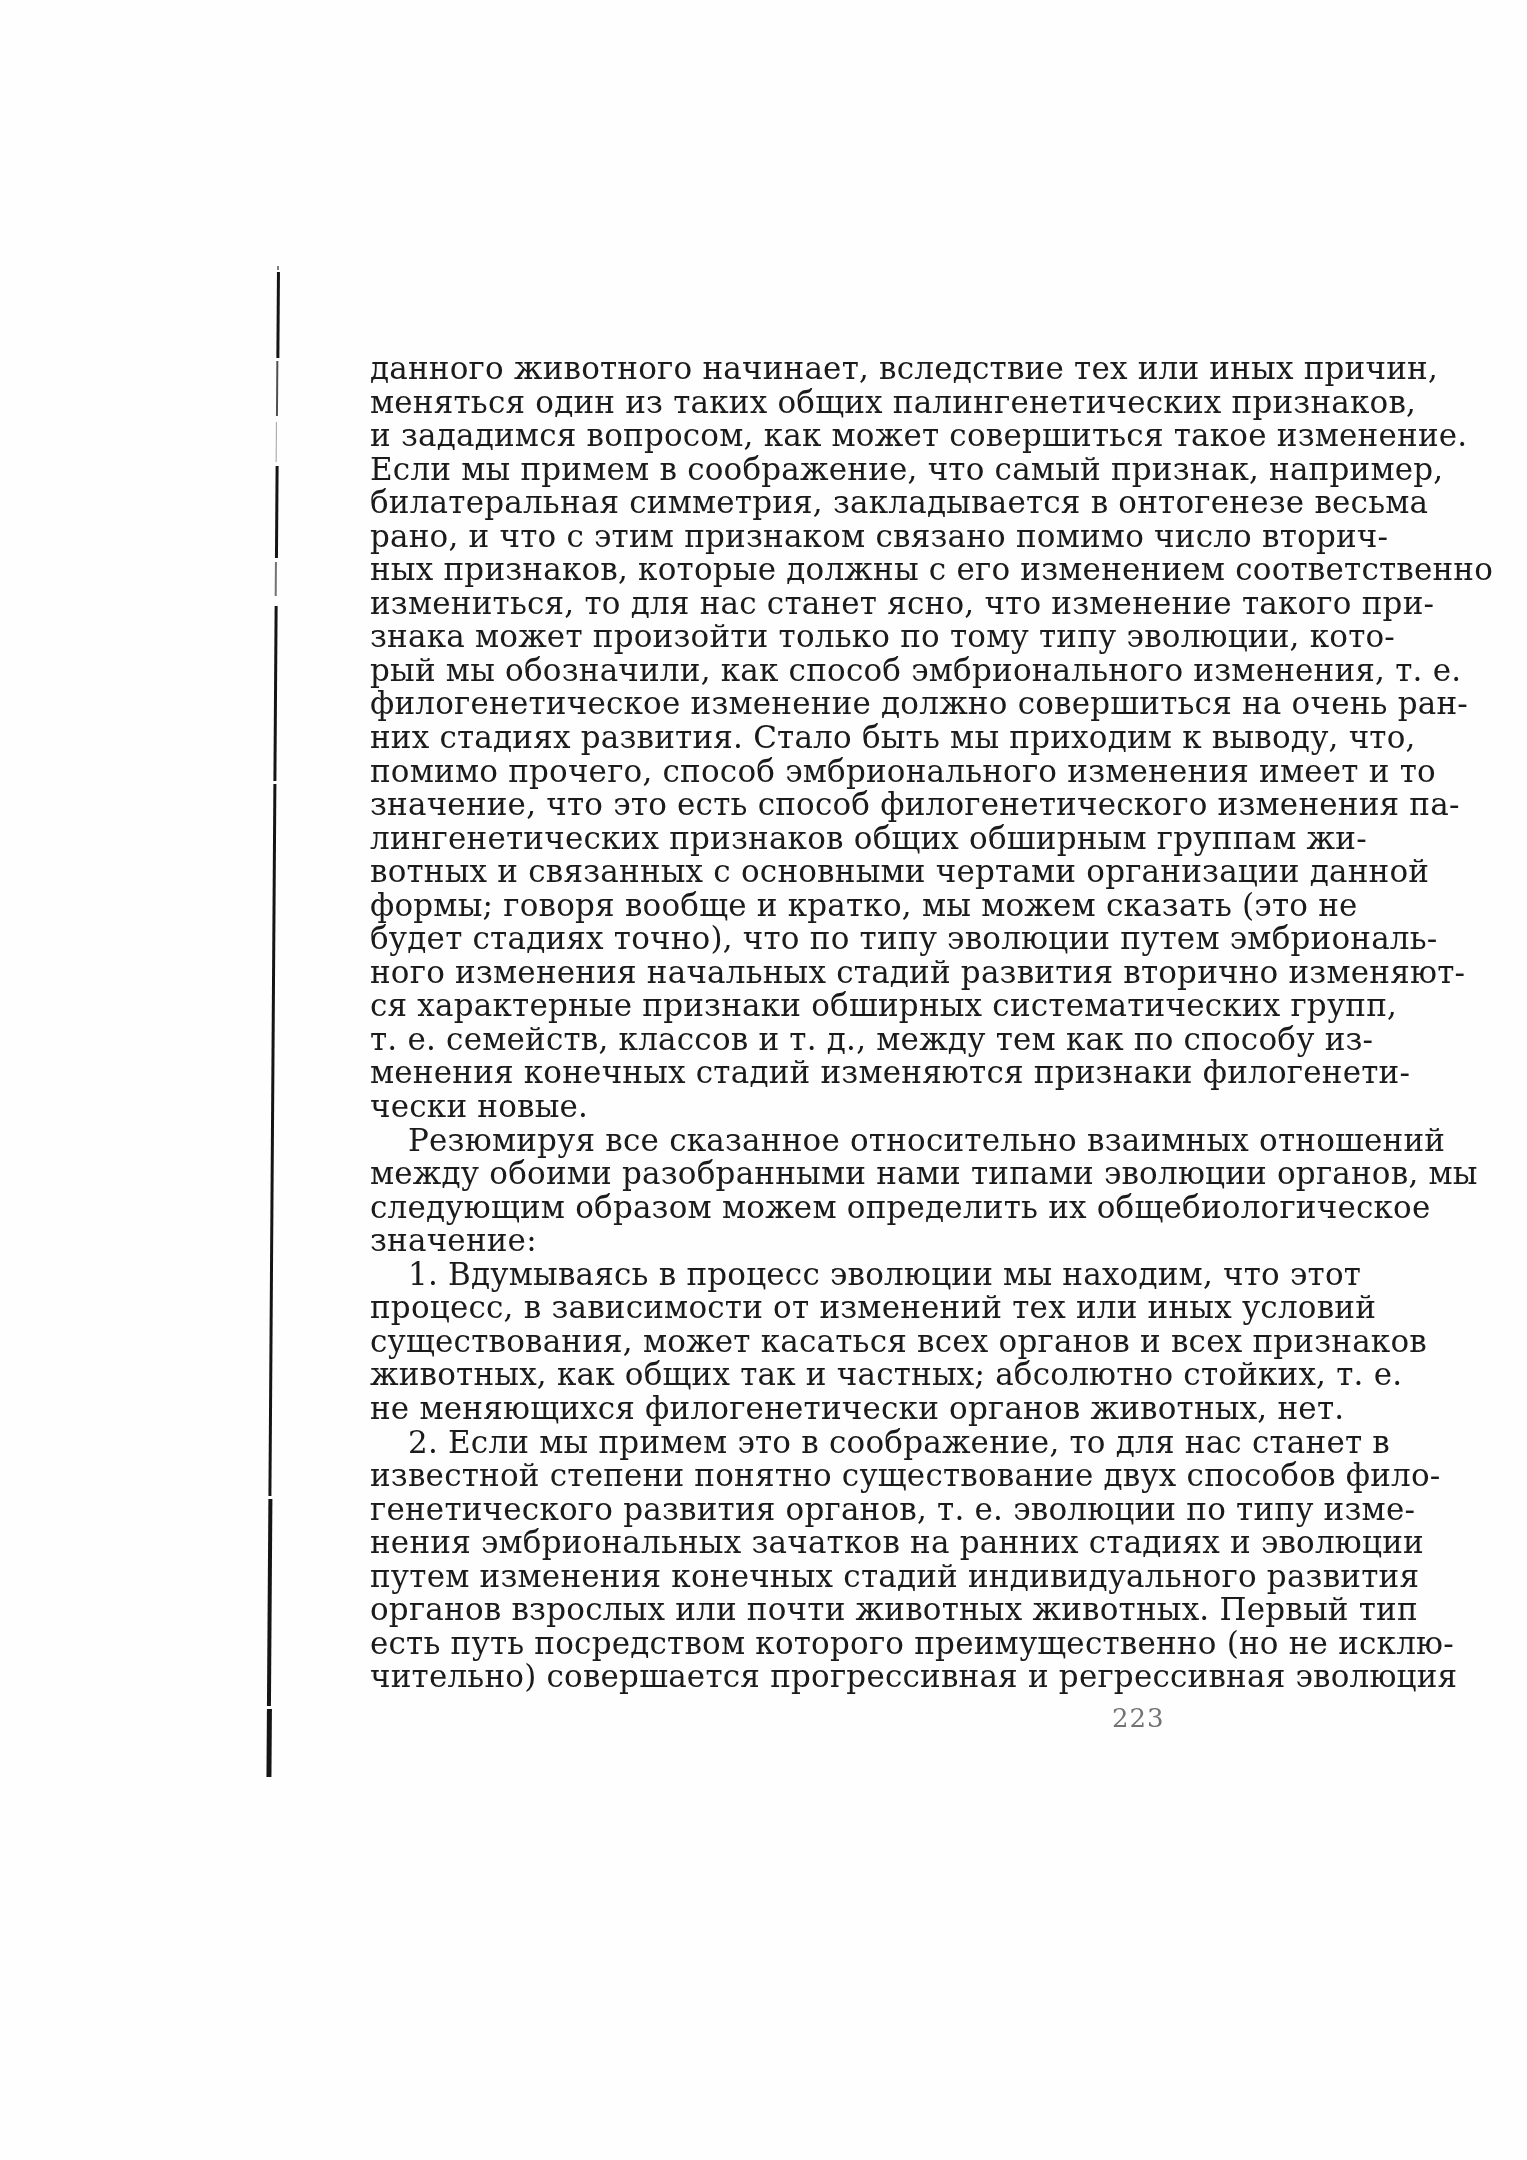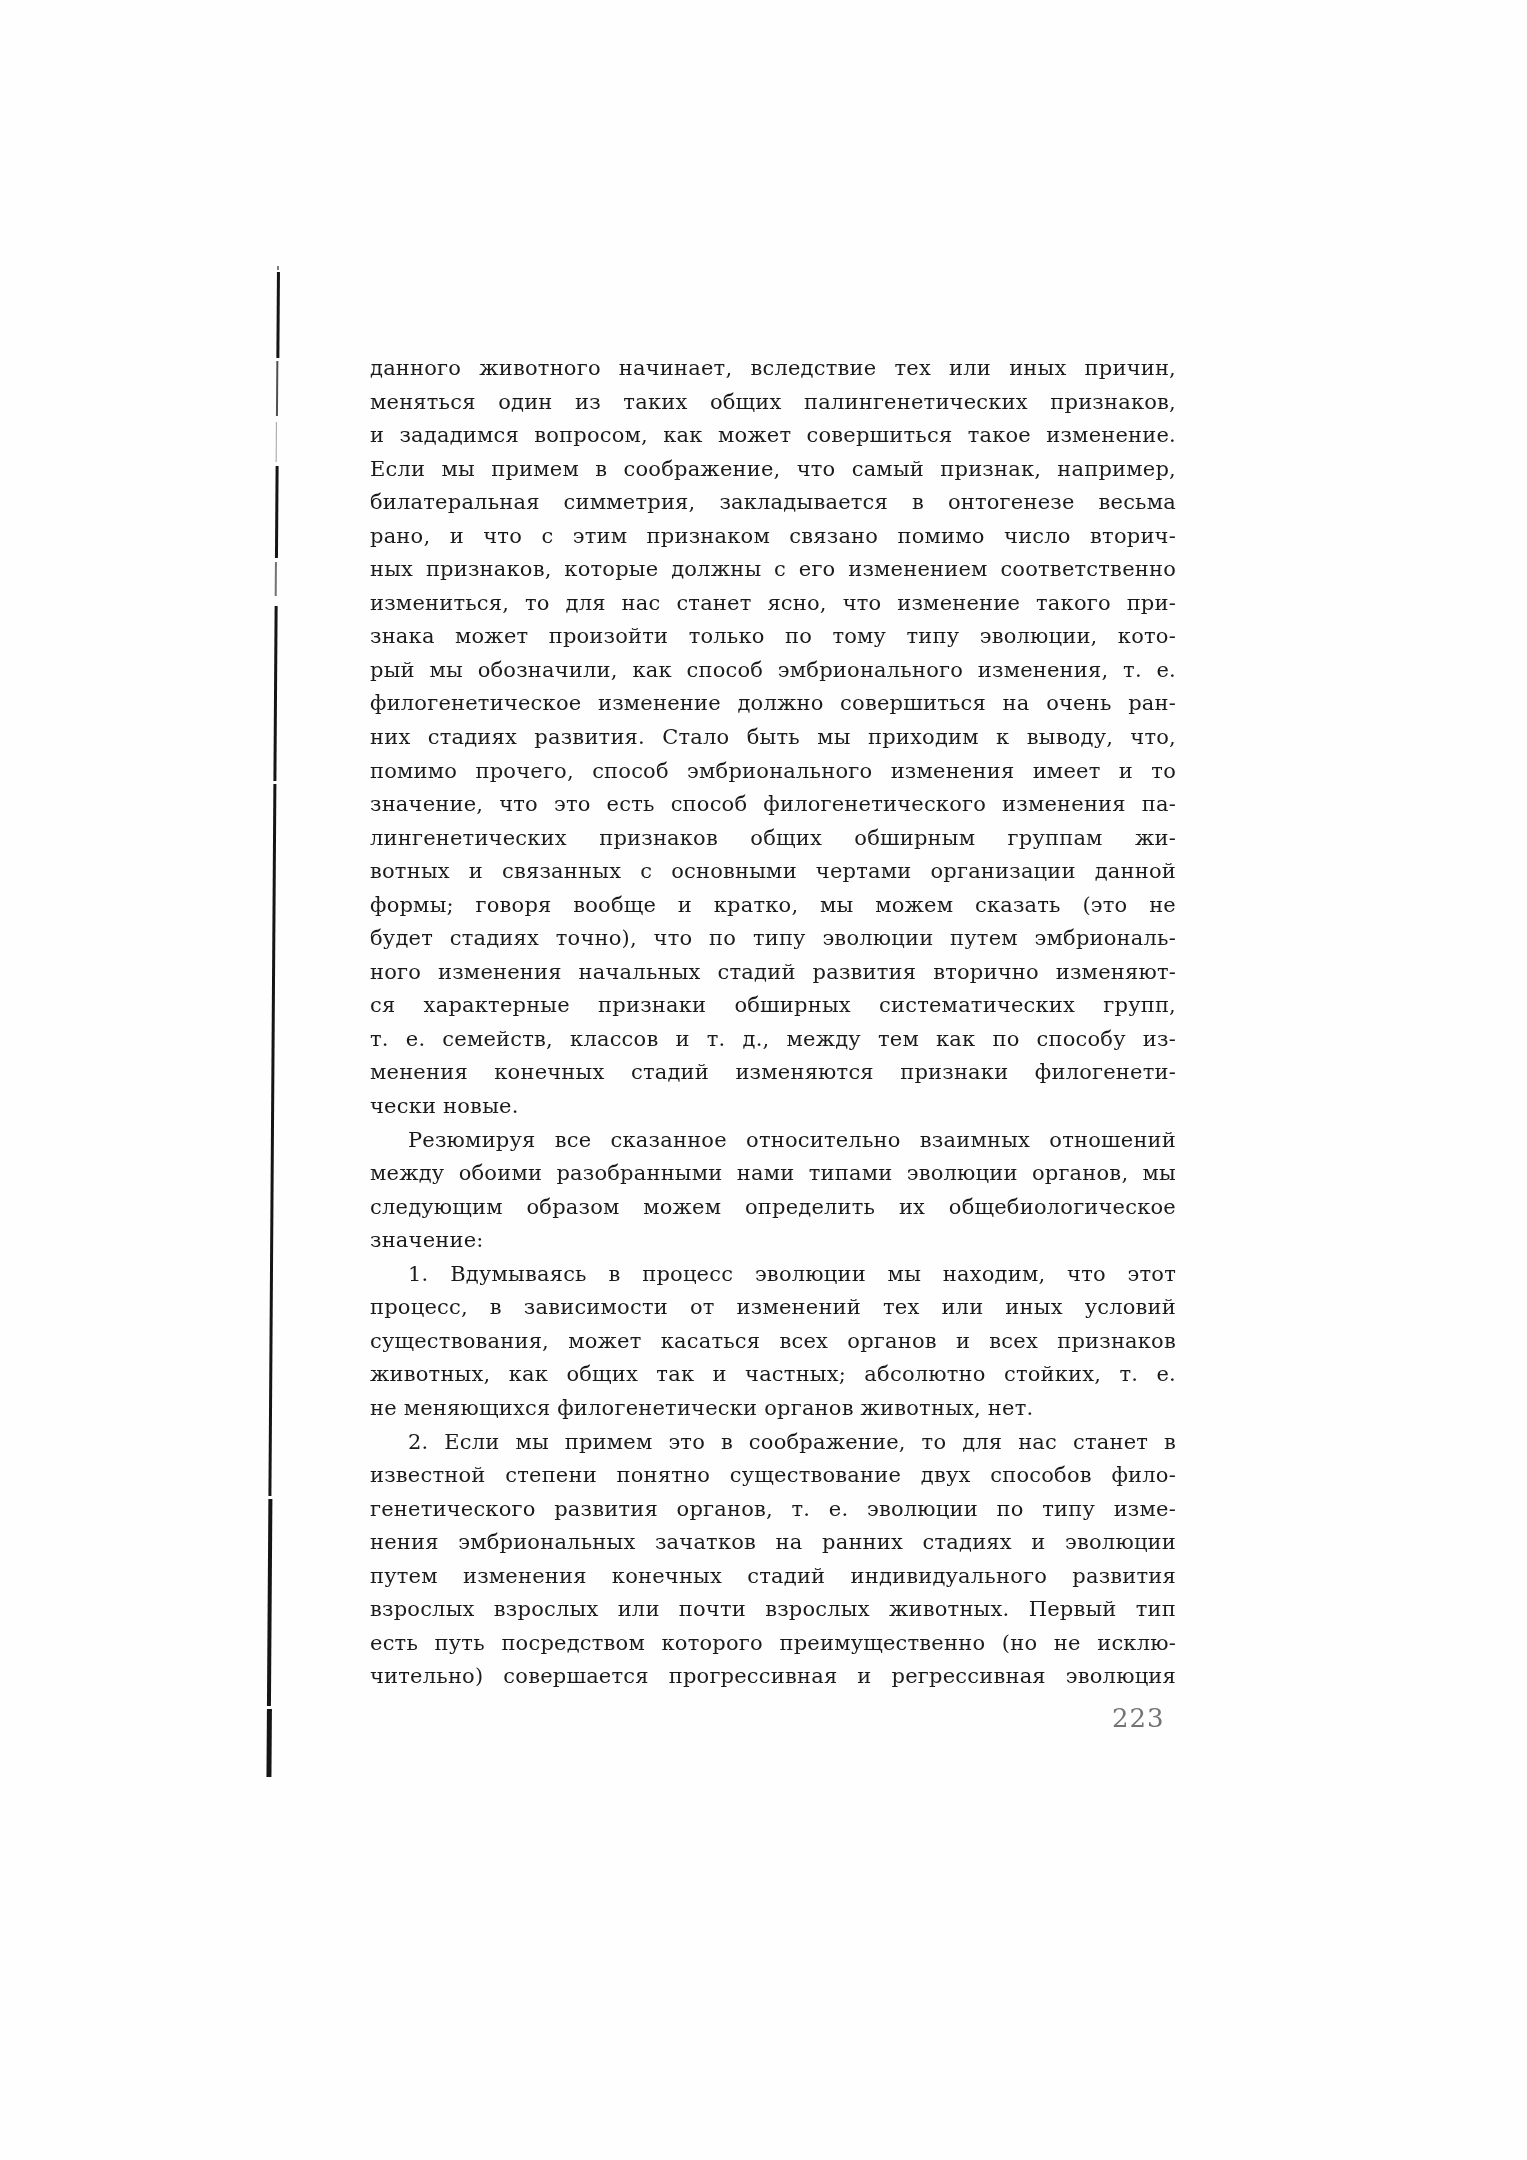--- a/index.html
+++ b/index.html
@@ -36,21 +36,21 @@
   .fold .s7  { top: 340px; height: 175px;  width: 2.5px; }
   .fold .s8  { top: 518px; height: 712px;  width: 3px; }
   .fold .s9  { top: 1233px;height: 207px;  width: 3.5px; }
   .fold .s10 { top: 1443px;height: 68px;   width: 5px; }
   
   .text-block {
     position: absolute;
     left: 370px;
     top: 352px;
     width: 806px;
-    font-size: 21px;
+    font-size: 31px;
   }
   .line {
     height: 33.55px;
     line-height: 33.55px;
     white-space: nowrap;
     text-align: justify;
     text-align-last: justify;
     letter-spacing: 0.2px;
   }
   .line.no-just { text-align-last: left; }
@@ -114,20 +114,20 @@
       <div class="line indent"><span>1. Вдумываясь в процесс эволюции мы находим, что этот</span></div>
       <div class="line"><span>процесс, в зависимости от изменений тех или иных условий</span></div>
       <div class="line"><span>существования, может касаться всех органов и всех признаков</span></div>
       <div class="line"><span>животных, как общих так и частных; абсолютно стойких, т. е.</span></div>
       <div class="line no-just"><span>не меняющихся филогенетически органов животных, нет.</span></div>
       <div class="line indent"><span>2. Если мы примем это в соображение, то для нас станет в</span></div>
       <div class="line"><span>известной степени понятно существование двух способов фило-</span></div>
       <div class="line"><span>генетического развития органов, т. е. эволюции по типу изме-</span></div>
       <div class="line"><span>нения эмбриональных зачатков на ранних стадиях и эволюции</span></div>
       <div class="line"><span>путем изменения конечных стадий индивидуального развития</span></div>
-      <div class="line"><span>взрослых взрослых или почти взрослых животных. Первый тип</span></div>
+      <div class="line"><span>органов взрослых или почти животных животных. Первый тип</span></div>
       <div class="line"><span>есть путь посредством которого преимущественно (но не исклю-</span></div>
       <div class="line"><span>чительно) совершается прогрессивная и регрессивная эволюция</span></div>
     </div>
 
   <div class="page-number">223</div>
 
 </div>
 
 </body></html>

